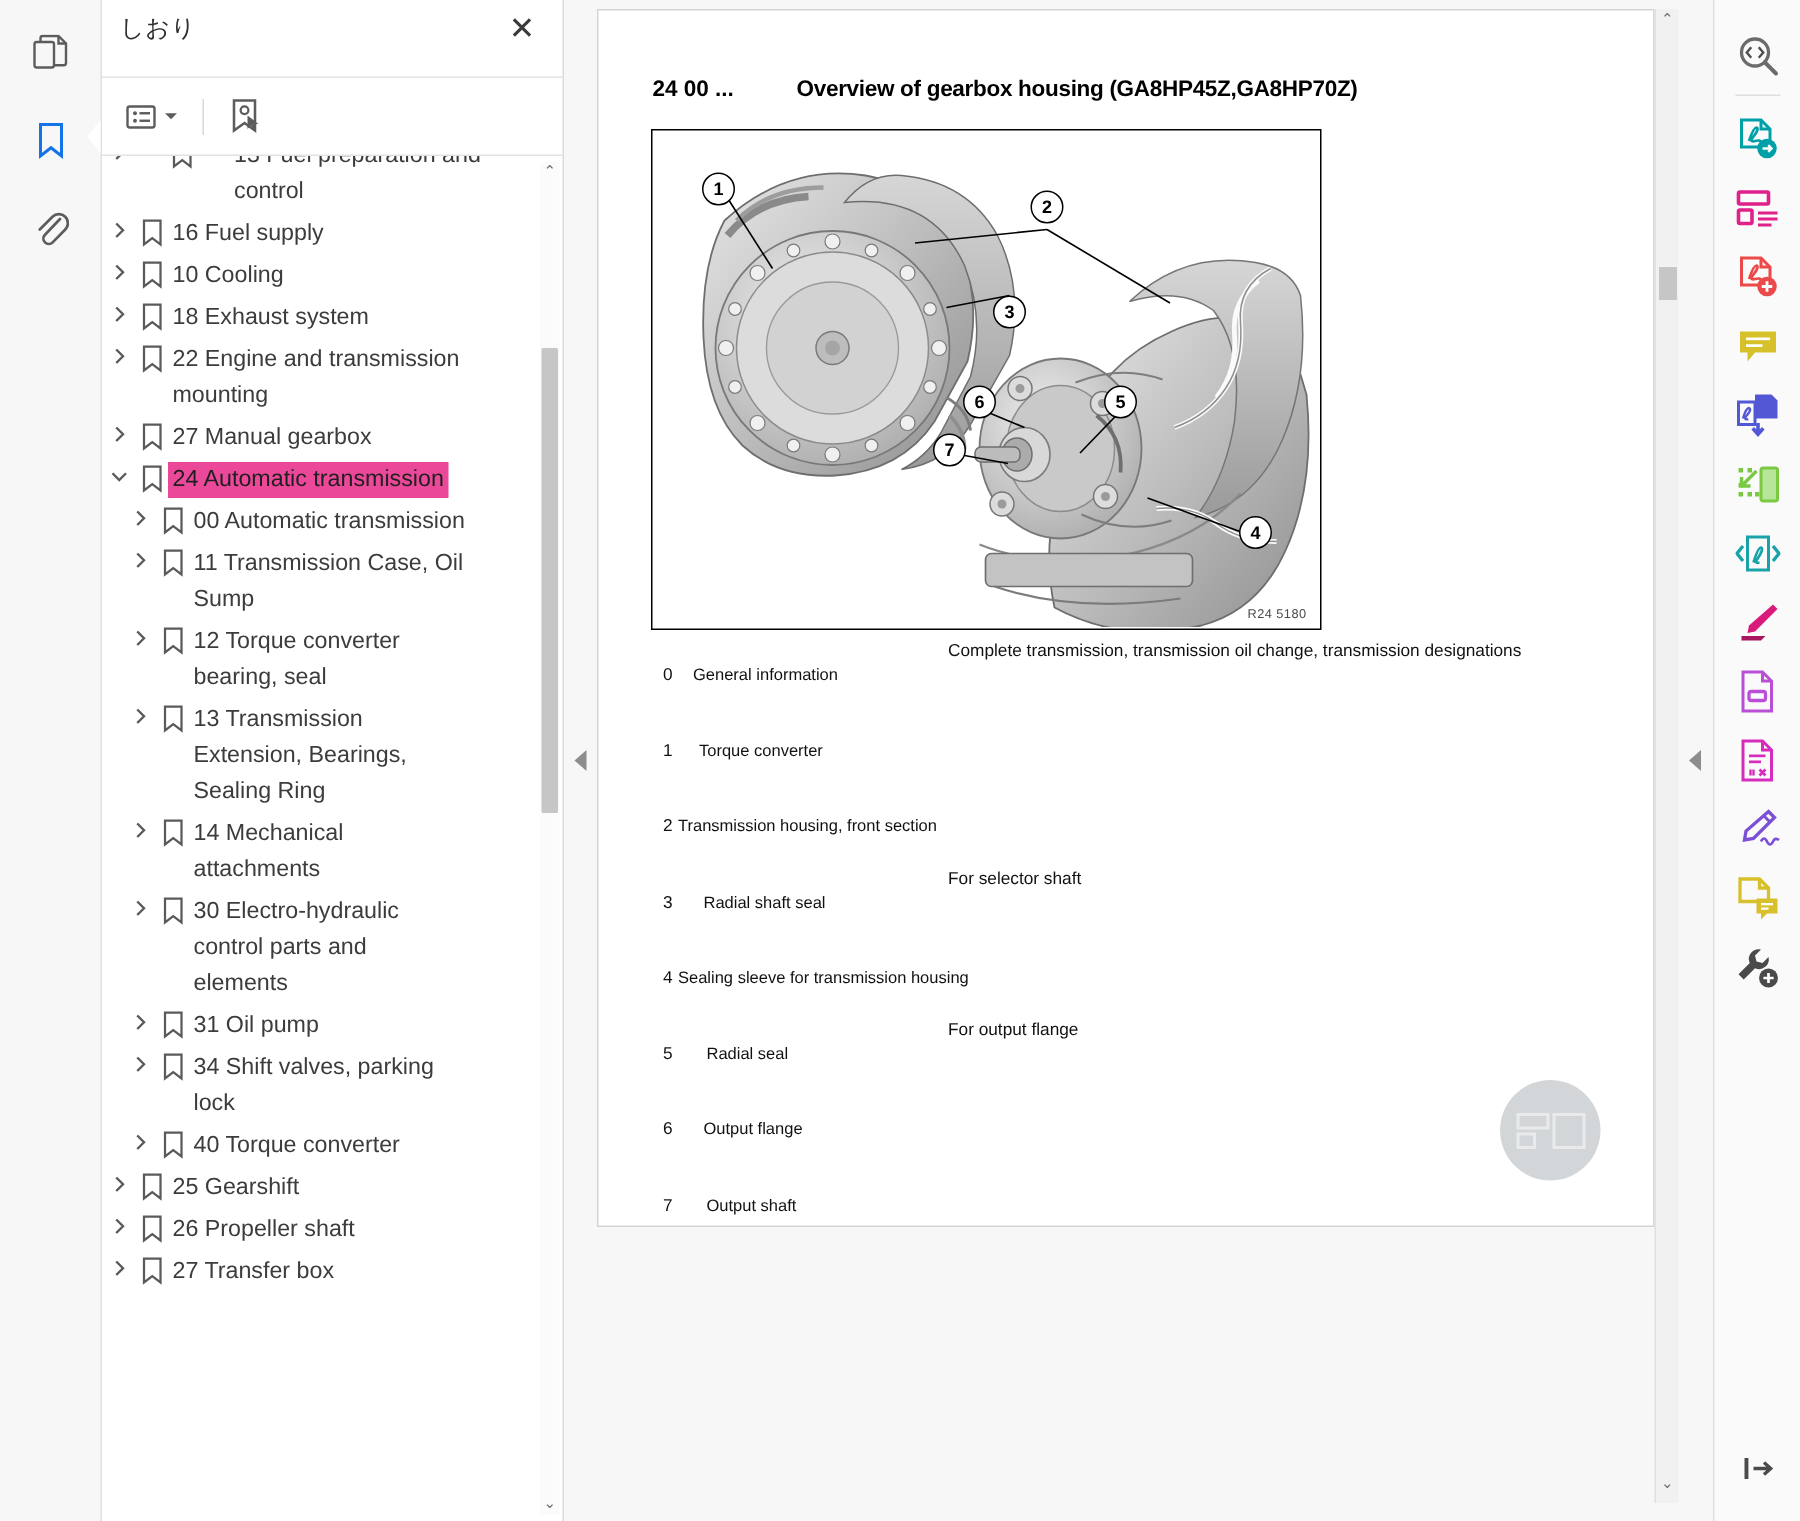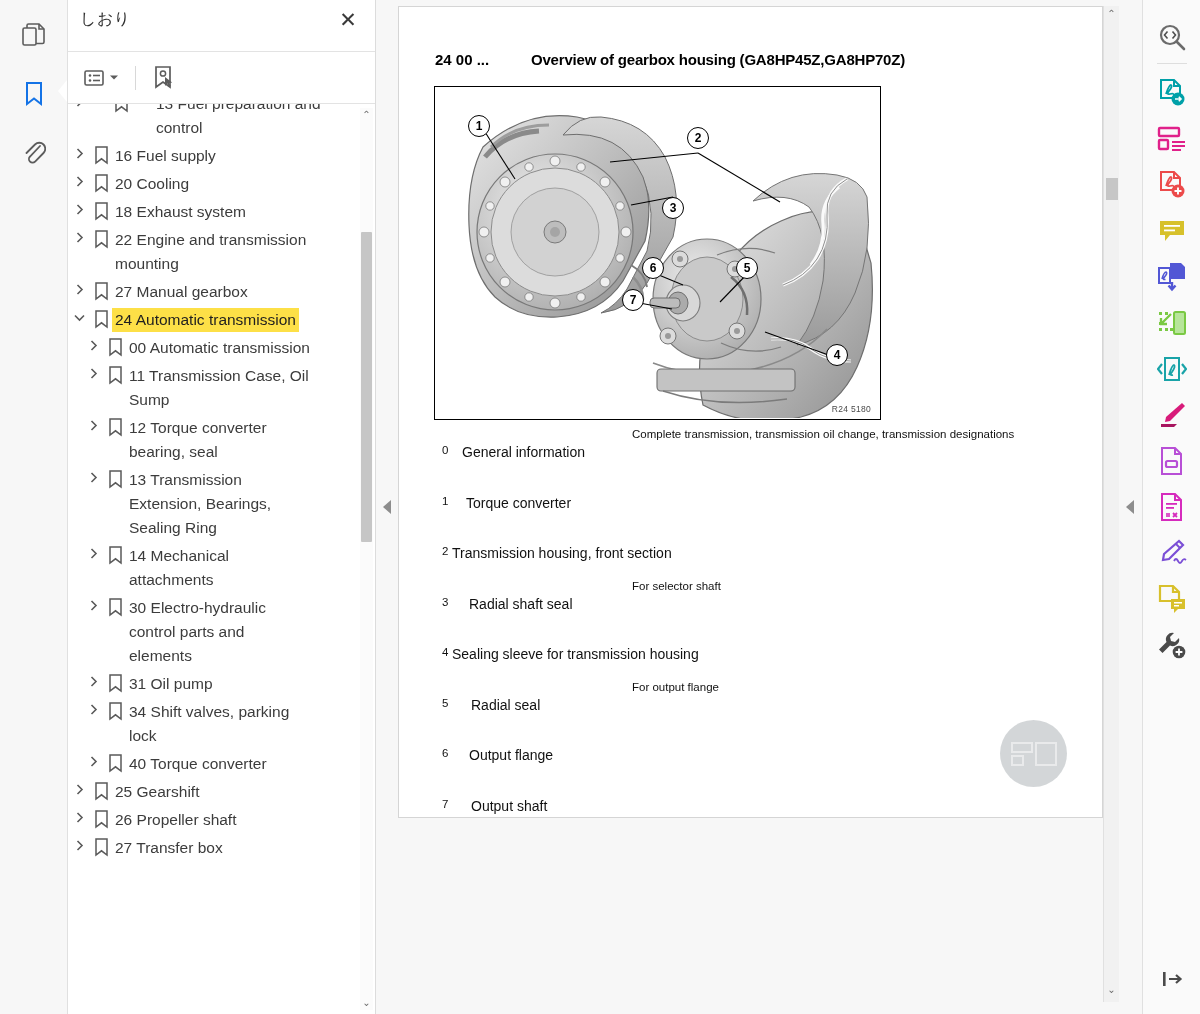--- a/index.html
+++ b/index.html
@@ -62,21 +62,21 @@
     padding-top: 3px; color: #5a5a5a;
   }
   .node .bm-ico { width: 22px; flex: 0 0 22px; display: flex; align-items: flex-start;
                   justify-content: center; padding-top: 2px; }
   .node .label {
     font-size: 15.5px; color: #3c3c3c; line-height: 24px; padding: 0 3px;
     max-width: 200px;
   }
   .node.depth1 { padding-left: 14px; }
   .node.depth1 .label { max-width: 188px; }
-  .node.selected .label { background: #fde047; color: #1f1f1f; }
+  .node.selected .label { background: #ec4899; color: #1f1f1f; }
   .node.clipped { margin-top: -14px; justify-content: space-between; }
 
   .tree-sb {
     position: absolute; right: 2px; top: 4px; bottom: 4px; width: 13px;
     background: #fbfbfb; display: flex; flex-direction: column; align-items: center;
   }
   .sb-arrow { font-size: 10px; color: #6a6a6a; line-height: 14px; cursor: pointer; }
   .sb-track { flex: 1; width: 11px; position: relative; }
   .sb-thumb { position: absolute; left: 0; width: 11px; background: #c6c6c6; border-radius: 1px; cursor: pointer; }
 
@@ -108,21 +108,21 @@
     position: absolute; right: 9px; bottom: 5px; font-size: 8.5px;
     color: #4a4a4a; font-family: "Liberation Sans", sans-serif; letter-spacing: .3px;
   }
   .callout { position: absolute; width: 22px; height: 22px; border: 1.5px solid #000;
              border-radius: 50%; background: #fff; display: flex; align-items: center;
              justify-content: center; font-size: 12px; font-weight: bold; color: #000; }
 
   .legend { margin: 24px 0 0 0; position: relative; }
   .leg-row { position: relative; height: 50.5px; }
   .leg-num { position: absolute; left: 43px; font-size: 11.5px; color: #111; }
-  .leg-txt { position: absolute; font-size: 14px; color: #111; text-align: center; }
+  .leg-txt { position: absolute; font-size: 11px; color: #111; text-align: center; }
   .leg-note { position: absolute; font-size: 11.5px; color: #111; }
 
   .watermark {
     position: absolute; right: 35px; bottom: 30px; width: 67px; height: 67px;
     border-radius: 50%; background: #b9bec1; opacity: .62;
     display: flex; align-items: center; justify-content: center;
   }
   .wm-inner { width: 48px; height: 30px; opacity: .5; }
 
   .page-sb {
@@ -235,21 +235,21 @@
             <span class="twisty">
               <svg width="13" height="13" viewBox="0 0 13 13">
                 <path d="M4.5 2 L9 6.5 L4.5 11" fill="none" stroke="#5a5a5a" stroke-width="1.6"></path>
               </svg>
             </span>
             <span class="bm-ico">
               <svg width="15" height="19" viewBox="0 0 15 19">
                 <path d="M2 1 H13 V17 L7.5 12.8 L2 17 Z" fill="none" stroke="#5a5a5a" stroke-width="1.5"></path>
               </svg>
             </span>
-            <span class="label">20 Cooling</span>
+            <span class="label">10 Cooling</span>
           </div>
           <div class="node">
             <span class="twisty">
               <svg width="13" height="13" viewBox="0 0 13 13">
                 <path d="M4.5 2 L9 6.5 L4.5 11" fill="none" stroke="#5a5a5a" stroke-width="1.6"></path>
               </svg>
             </span>
             <span class="bm-ico">
               <svg width="15" height="19" viewBox="0 0 15 19">
                 <path d="M2 1 H13 V17 L7.5 12.8 L2 17 Z" fill="none" stroke="#5a5a5a" stroke-width="1.5"></path>

